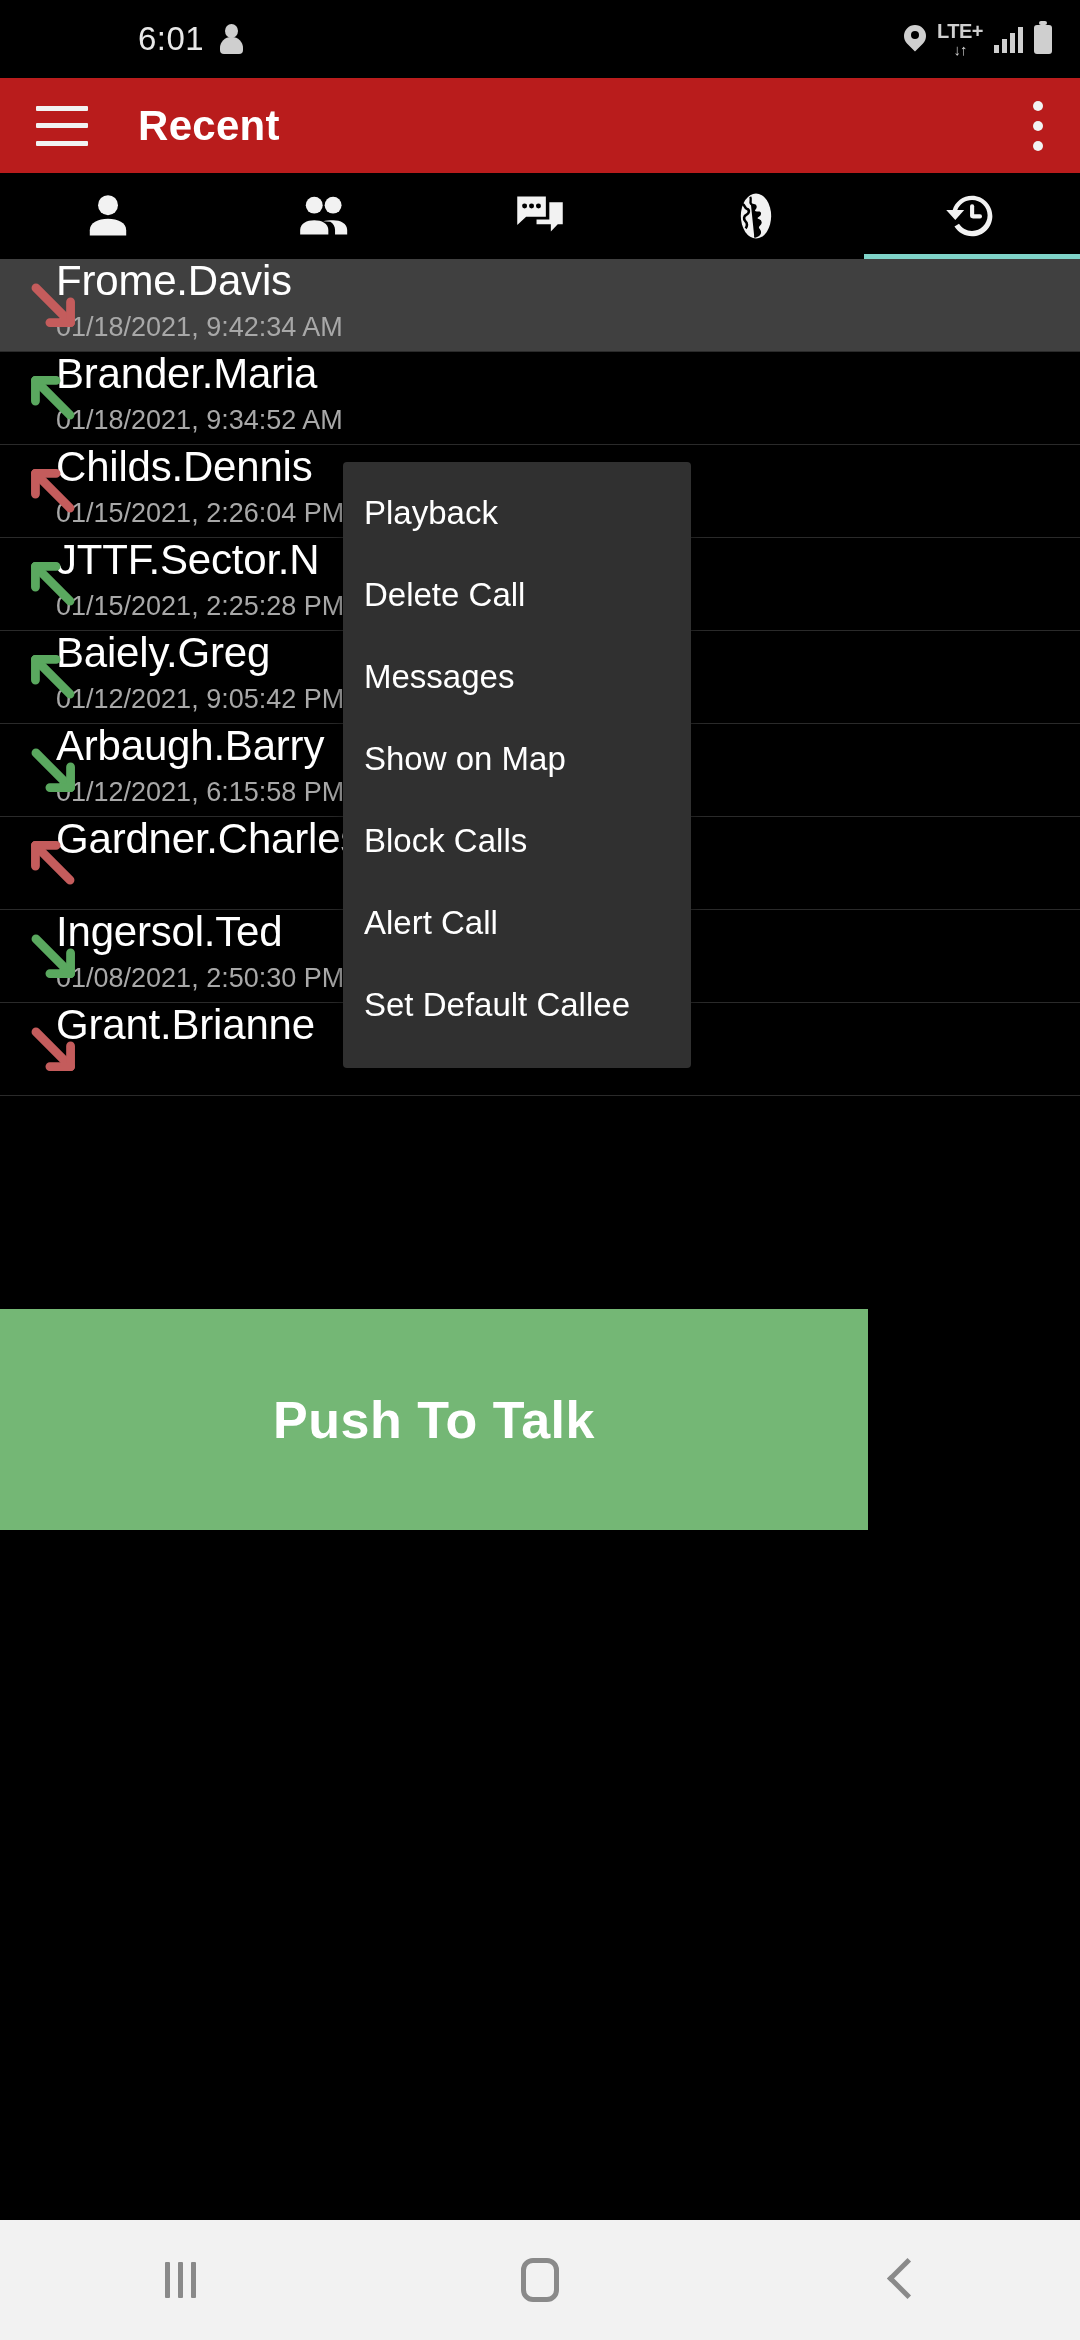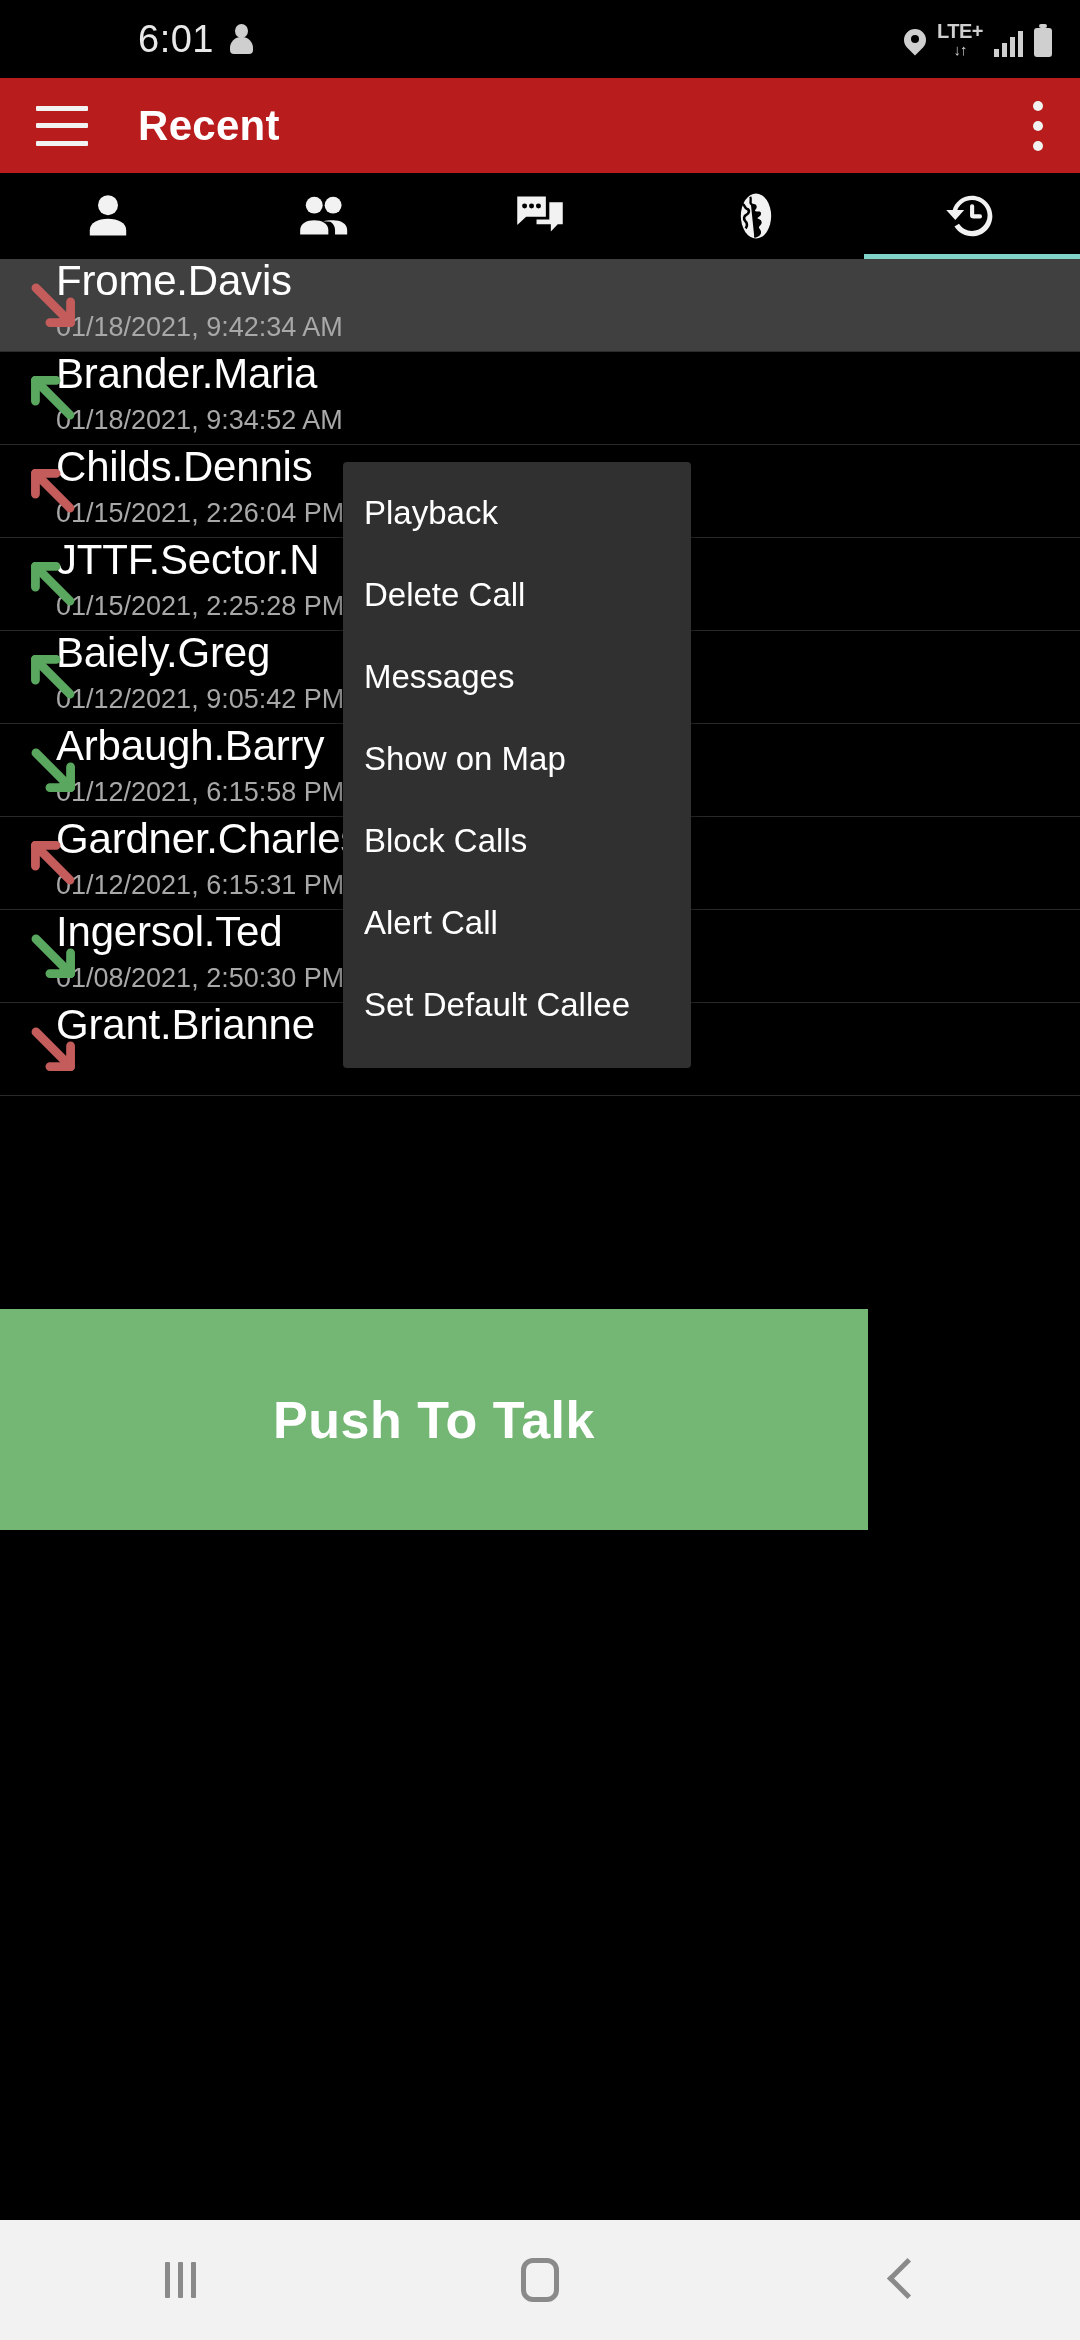--- a/index.html
+++ b/index.html
@@ -11,22 +11,22 @@
   }
   #screen { position:relative; width:1080px; height:2340px; background:#000; }
 
   
   .statusbar {
     position:absolute; top:0; left:0; width:1080px; height:78px;
     background:#000; display:flex; align-items:center;
     padding:0 28px;
   }
   .sb-left { display:flex; align-items:center; gap:14px; margin-left:110px; }
-  .sb-clock { color:#e8e8e8; font-size:38px; letter-spacing:0.5px; }
-  .sb-right { margin-left:auto; display:flex; align-items:flex-end; gap:11px; }
+  .sb-clock { color:#e8e8e8; font-size:33px; letter-spacing:0.5px; }
+  .sb-right { margin-left:auto; display:flex; align-items:center; gap:11px; }
   .ico-person-sm { width:26px; height:30px; position:relative; display:inline-block; }
   .ico-person-sm:before{content:"";position:absolute;left:7px;top:0;width:13px;height:14px;border-radius:50%;background:#cfcfcf;}
   .ico-person-sm:after{content:"";position:absolute;left:2px;top:13px;width:23px;height:17px;border-radius:11px 11px 4px 4px;background:#cfcfcf;}
   .ico-pin { width:22px; height:28px; position:relative; }
   .ico-pin:before{content:"";position:absolute;left:0;top:0;width:22px;height:22px;border-radius:50% 50% 50% 0;transform:rotate(-45deg);background:#cfcfcf;}
   .ico-pin:after{content:"";position:absolute;left:7px;top:6px;width:8px;height:8px;border-radius:50%;background:#000;}
   .lte-wrap{display:flex;flex-direction:column;align-items:center;line-height:1;}
   .lte-txt{color:#cfcfcf;font-size:20px;font-weight:bold;letter-spacing:-0.5px;}
   .lte-arrows{color:#cfcfcf;font-size:15px;margin-top:1px;letter-spacing:-1px;}
   .sig{display:flex;align-items:flex-end;gap:3px;height:28px;}
@@ -245,21 +245,20 @@
         <div class="rowtime">01/12/2021, 6:15:58 PM</div>
       </div>
       <div class="row">
         <svg class="arrow" viewBox="0 0 24 24">
           <g stroke="#c45c5c" stroke-width="3.4" stroke-linecap="round" stroke-linejoin="round" fill="none">
             <path d="M5.2 5.2 L18.6 18.6"></path>
             <path d="M5.2 13.2 L5.2 5.2 L13.2 5.2"></path>
           </g>
         </svg>
         <div class="rowname">Gardner.Charles</div>
-        <div class="rowtime">01/12/2021, 6:15:31 PM</div>
       </div>
       <div class="row">
         <svg class="arrow" viewBox="0 0 24 24">
           <g stroke="#5aa85f" stroke-width="3.4" stroke-linecap="round" stroke-linejoin="round" fill="none">
             <path d="M5.4 5.4 L18.8 18.8"></path>
             <path d="M10.8 18.8 L18.8 18.8 L18.8 10.8"></path>
           </g>
         </svg>
         <div class="rowname">Ingersol.Ted</div>
         <div class="rowtime">01/08/2021, 2:50:30 PM</div>

